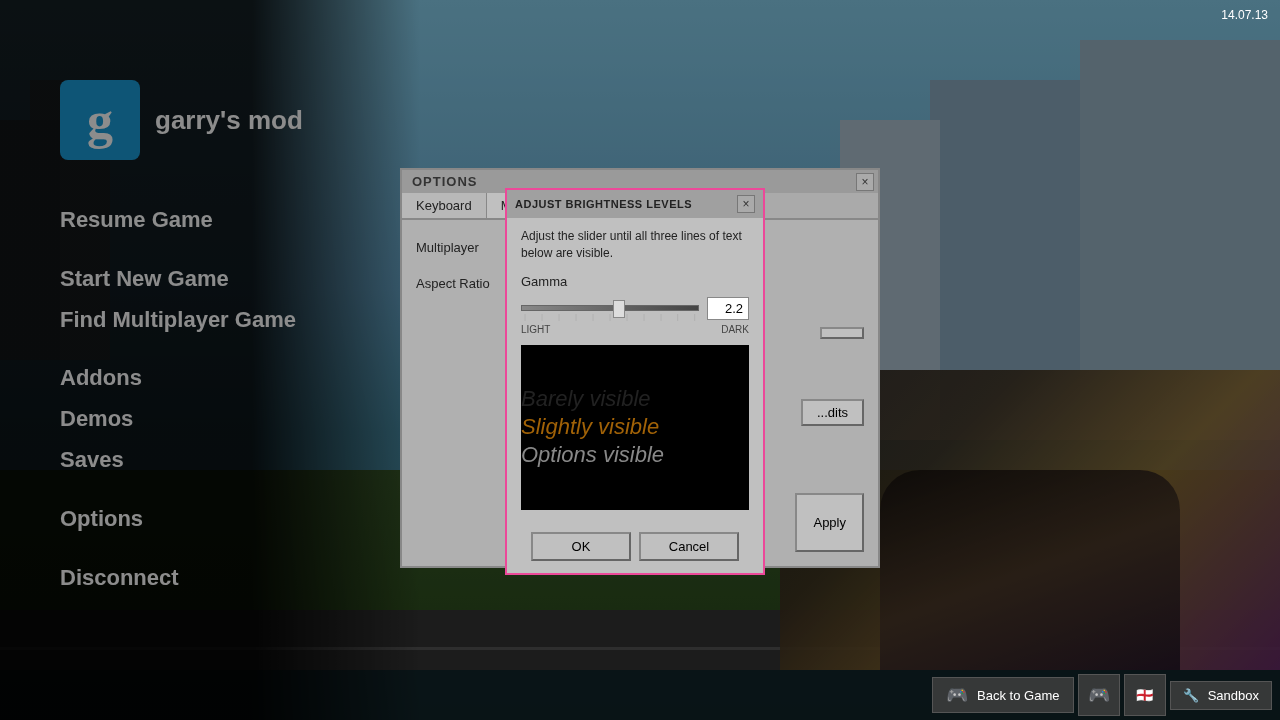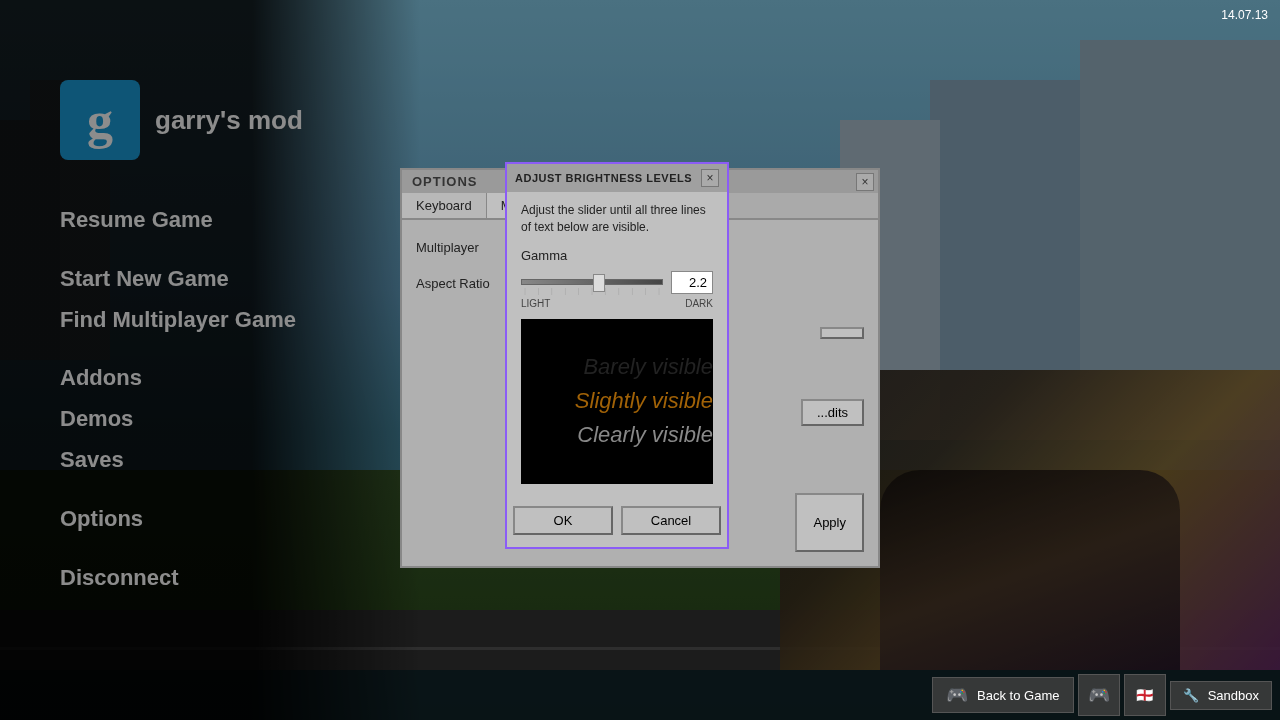--- a/index.html
+++ b/index.html
@@ -218,25 +218,25 @@
       height: 26px;
       display: inline-flex;
       align-items: center;
       justify-content: center;
       cursor: pointer;
     }
 
     
     .brightness-dialog {
       position: absolute;
-      top: 162px;
+      top: 188px;
       left: 505px;
-      width: 224px;
+      width: 260px;
       background: #c0c0c0;
-      border: 2px solid #8b5cf6;
+      border: 2px solid #ec4899;
       z-index: 30;
     }
 
     .dialog-header {
       background: #a0a0a0;
       padding: 5px 8px;
       display: flex;
       align-items: center;
       justify-content: space-between;
     }
@@ -327,23 +327,23 @@
       text-align: right;
     }
 
     
     .brightness-preview {
       width: 100%;
       height: 165px;
       background: #000;
       display: flex;
       flex-direction: column;
-      align-items: flex-end;
-      justify-content: center;
-      gap: 8px;
+      align-items: flex-start;
+      justify-content: center;
+      gap: 2px;
       margin-bottom: 12px;
     }
 
     .preview-text-barely {
       font-size: 22px;
       color: #222;
       font-style: italic;
     }
 
     .preview-text-slightly {
@@ -534,21 +534,21 @@
       </div>
       <input class="gamma-input" type="text" value="2.2" style="">
     </div>
     <div class="slider-labels">
       <span class="slider-side-label">LIGHT</span>
       <span class="slider-side-label">DARK</span>
     </div>
     <div class="brightness-preview">
       <span class="preview-text-barely">Barely visible</span>
       <span class="preview-text-slightly">Slightly visible</span>
-      <span class="preview-text-clearly">Clearly visible</span>
+      <span class="preview-text-clearly">Options visible</span>
     </div>
   </div>
   <div class="dialog-buttons">
     <button class="dialog-btn">OK</button>
     <button class="dialog-btn">Cancel</button>
   </div>
 </div>
 
 <div class="bottom-bar">
   <div class="back-to-game-btn">

